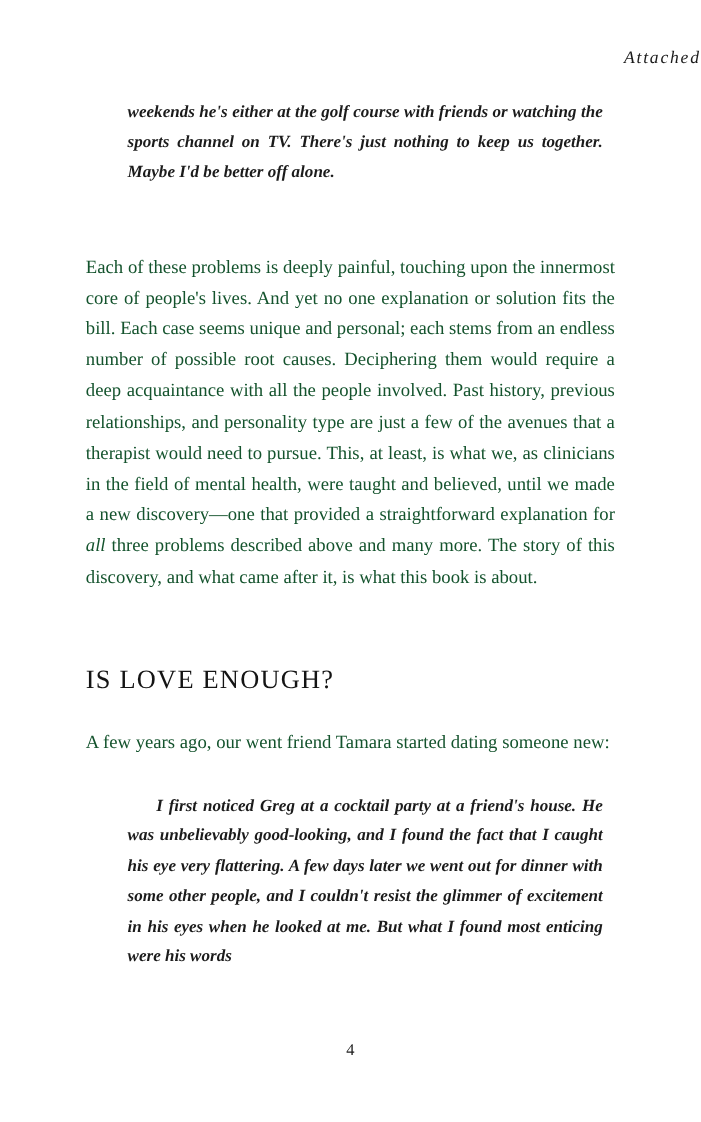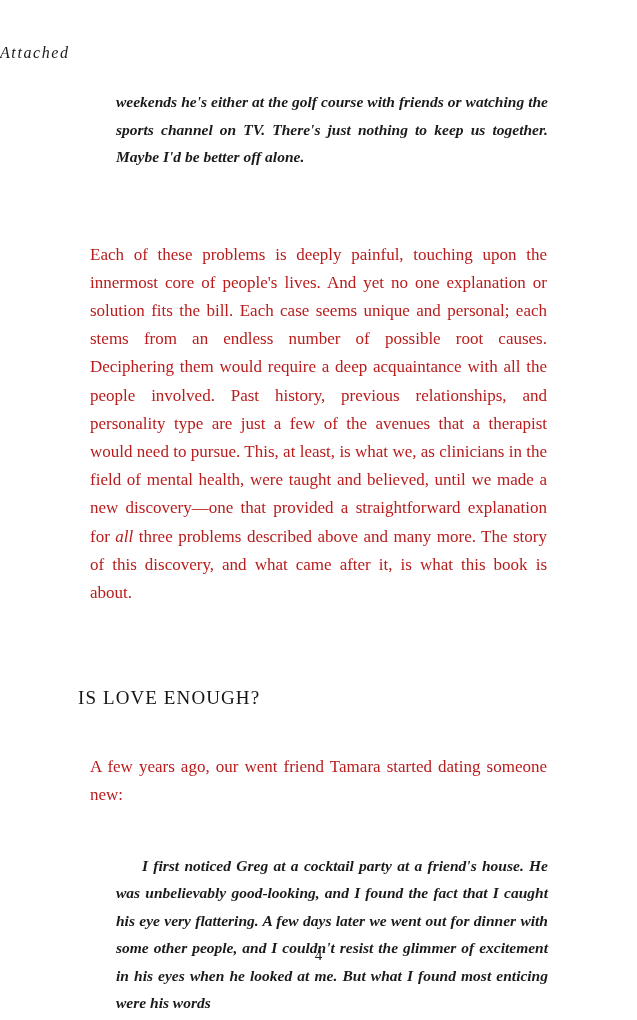--- a/index.html
+++ b/index.html
@@ -18,21 +18,21 @@
   .page {
     position: absolute;
     inset: 0;
     background: #ffffff;
   }
   .running-head {
     position: absolute;
     top: 44px;
     left: 0;
     right: 0;
-    text-align: left;
+    text-align: right;
     font-style: italic;
     font-size: 16px;
     letter-spacing: 1.6px;
     color: #1b1b1b;
   }
   .content {
     position: absolute;
     left: 78px;
     top: 88px;
     width: 481px;
@@ -42,35 +42,35 @@
     width: 432px;
     font-style: italic;
     font-size: 15.5px;
     line-height: 27.5px;
     text-align: justify;
     text-justify: inter-word;
     color: #1b1b1b;
     font-weight: bold;
   }
   .body-para {
-    margin: 12px;
+    margin: 0;
     font-size: 17px;
     line-height: 28.2px;
     text-align: justify;
     text-justify: inter-word;
-    color: #b91c1c;
+    color: #14532d;
     hyphens: manual;
   }
   .gap-lg { height: 58px; }
   .gap-section { height: 66px; }
   .gap-md { height: 30px; }
   .section-heading {
     margin: 0;
     font-weight: normal;
-    font-size: 19px;
+    font-size: 24px;
     letter-spacing: 1.1px;
     color: #141414;
     line-height: 26px;
   }
   .folio {
     position: absolute;
     bottom: 56px;
     left: 0;
     right: 0;
     text-align: center;

